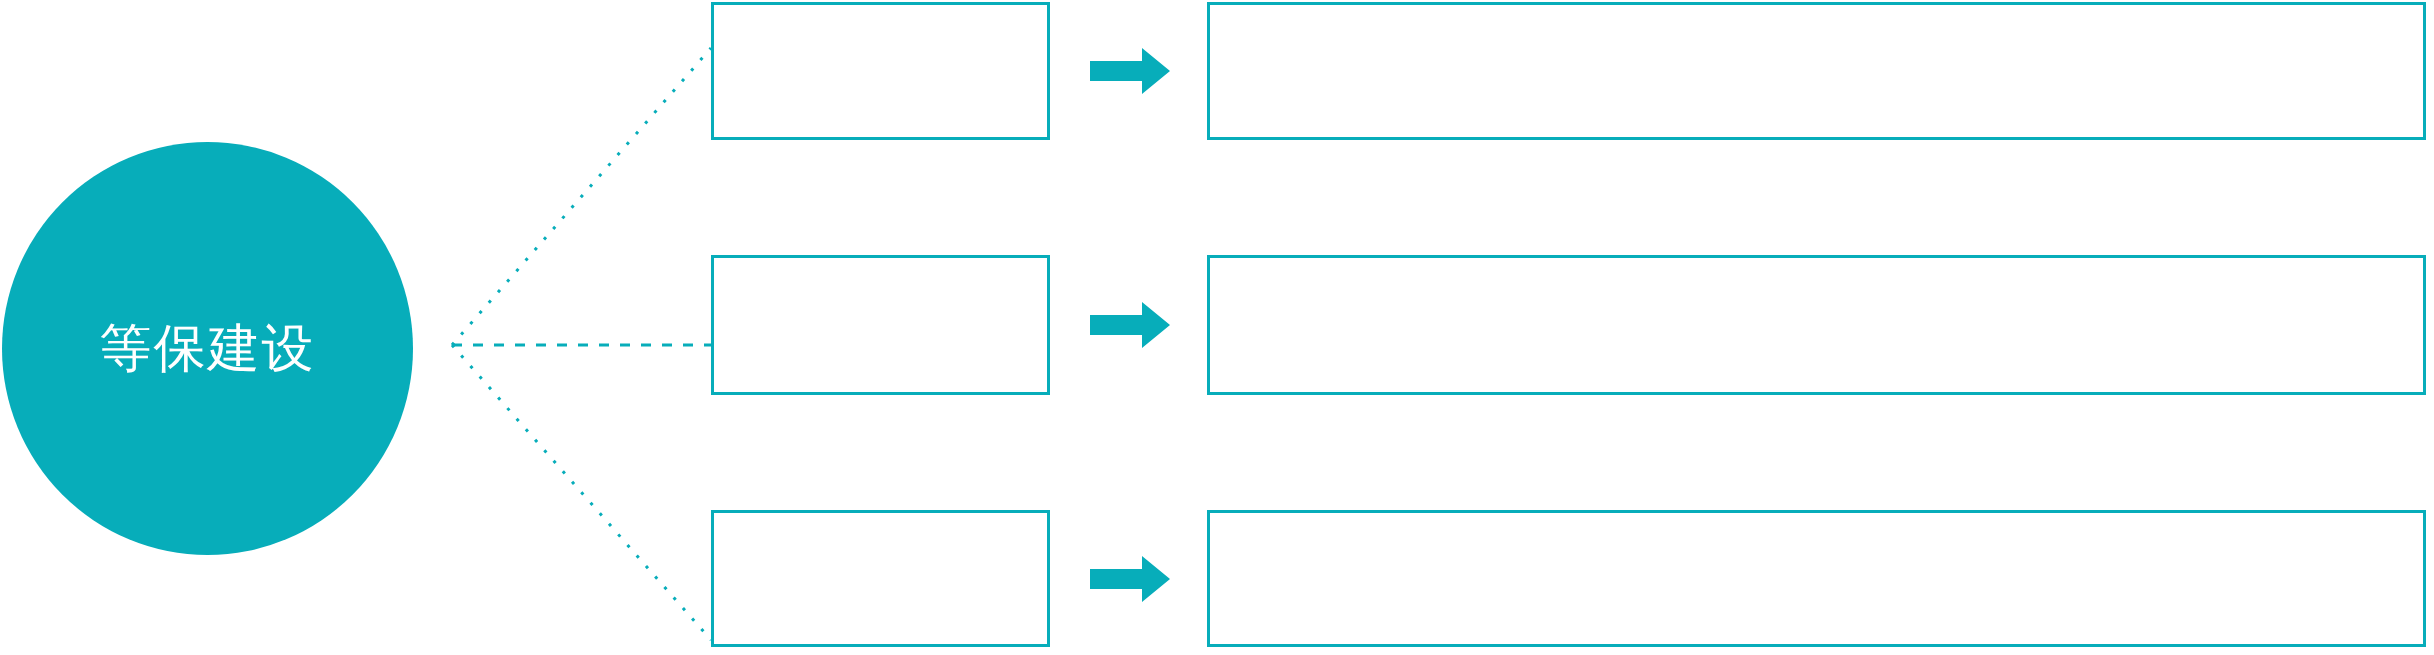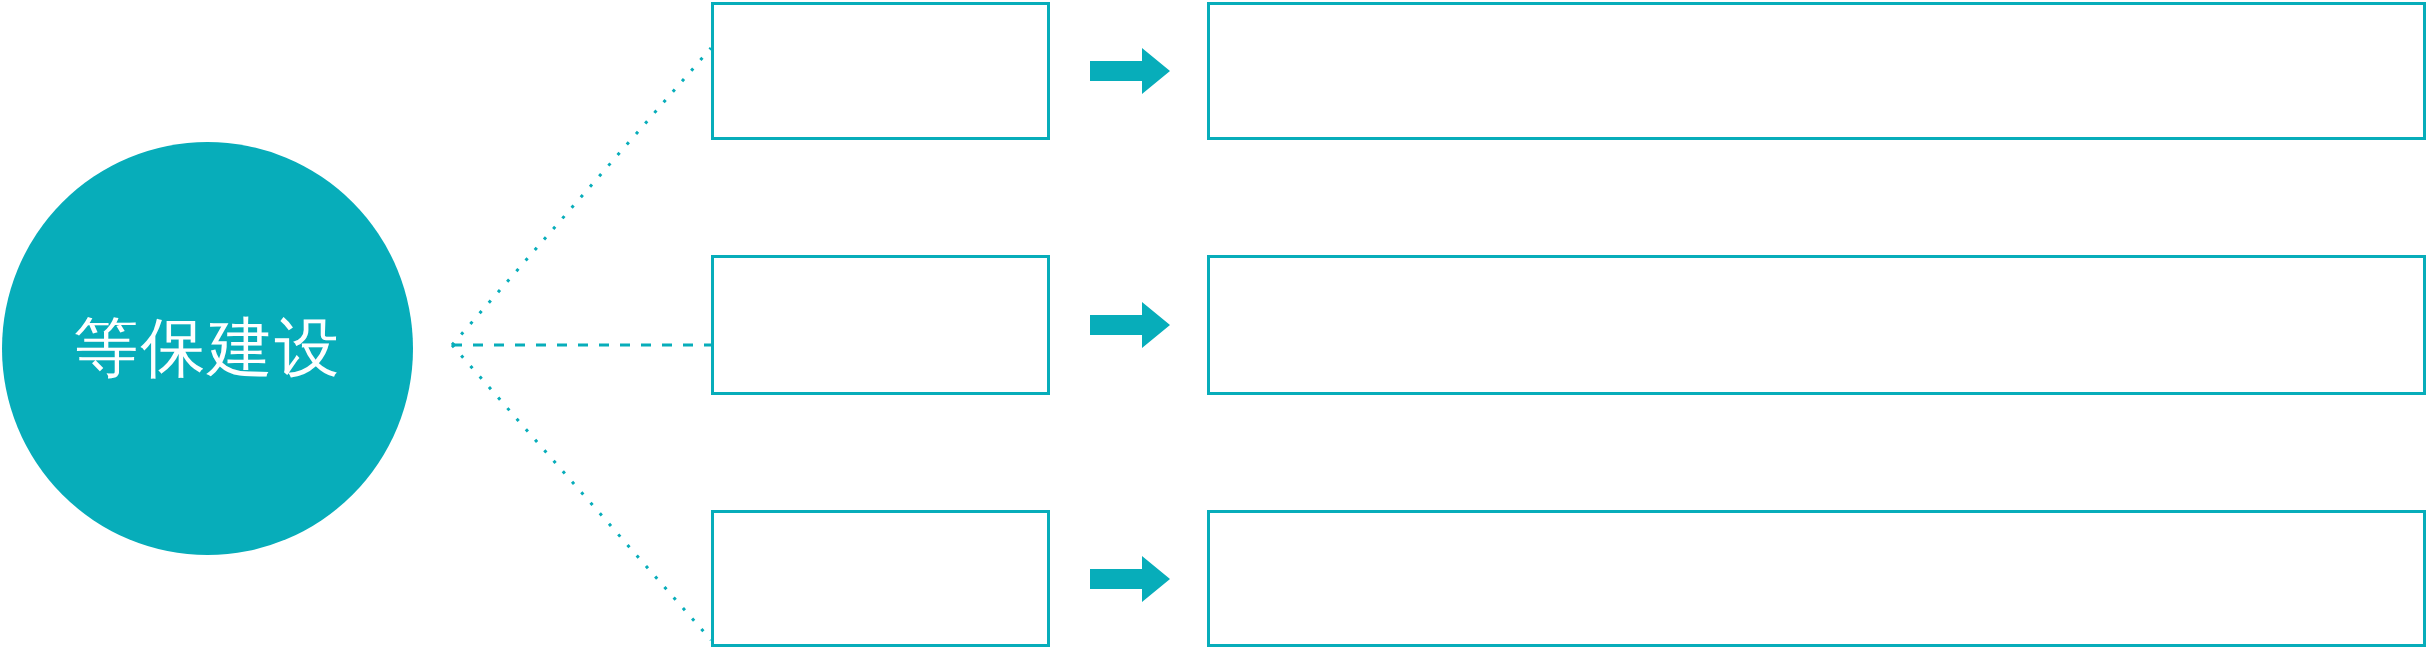--- a/index.html
+++ b/index.html
@@ -40,21 +40,21 @@
     border-radius: 50%;
     background: #07adba;
     display: flex;
     flex-direction: column;
     align-items: center;
     justify-content: center;
     box-sizing: border-box;
   }
   .hub-line {
     color: #ffffff;
-    font-size: 65px;
+    font-size: 52px;
     line-height: 1.36;
     letter-spacing: 2px;
     font-weight: 400;
     white-space: nowrap;
     text-align: center;
   }
 
   
   .flow-row {
     position: absolute;

